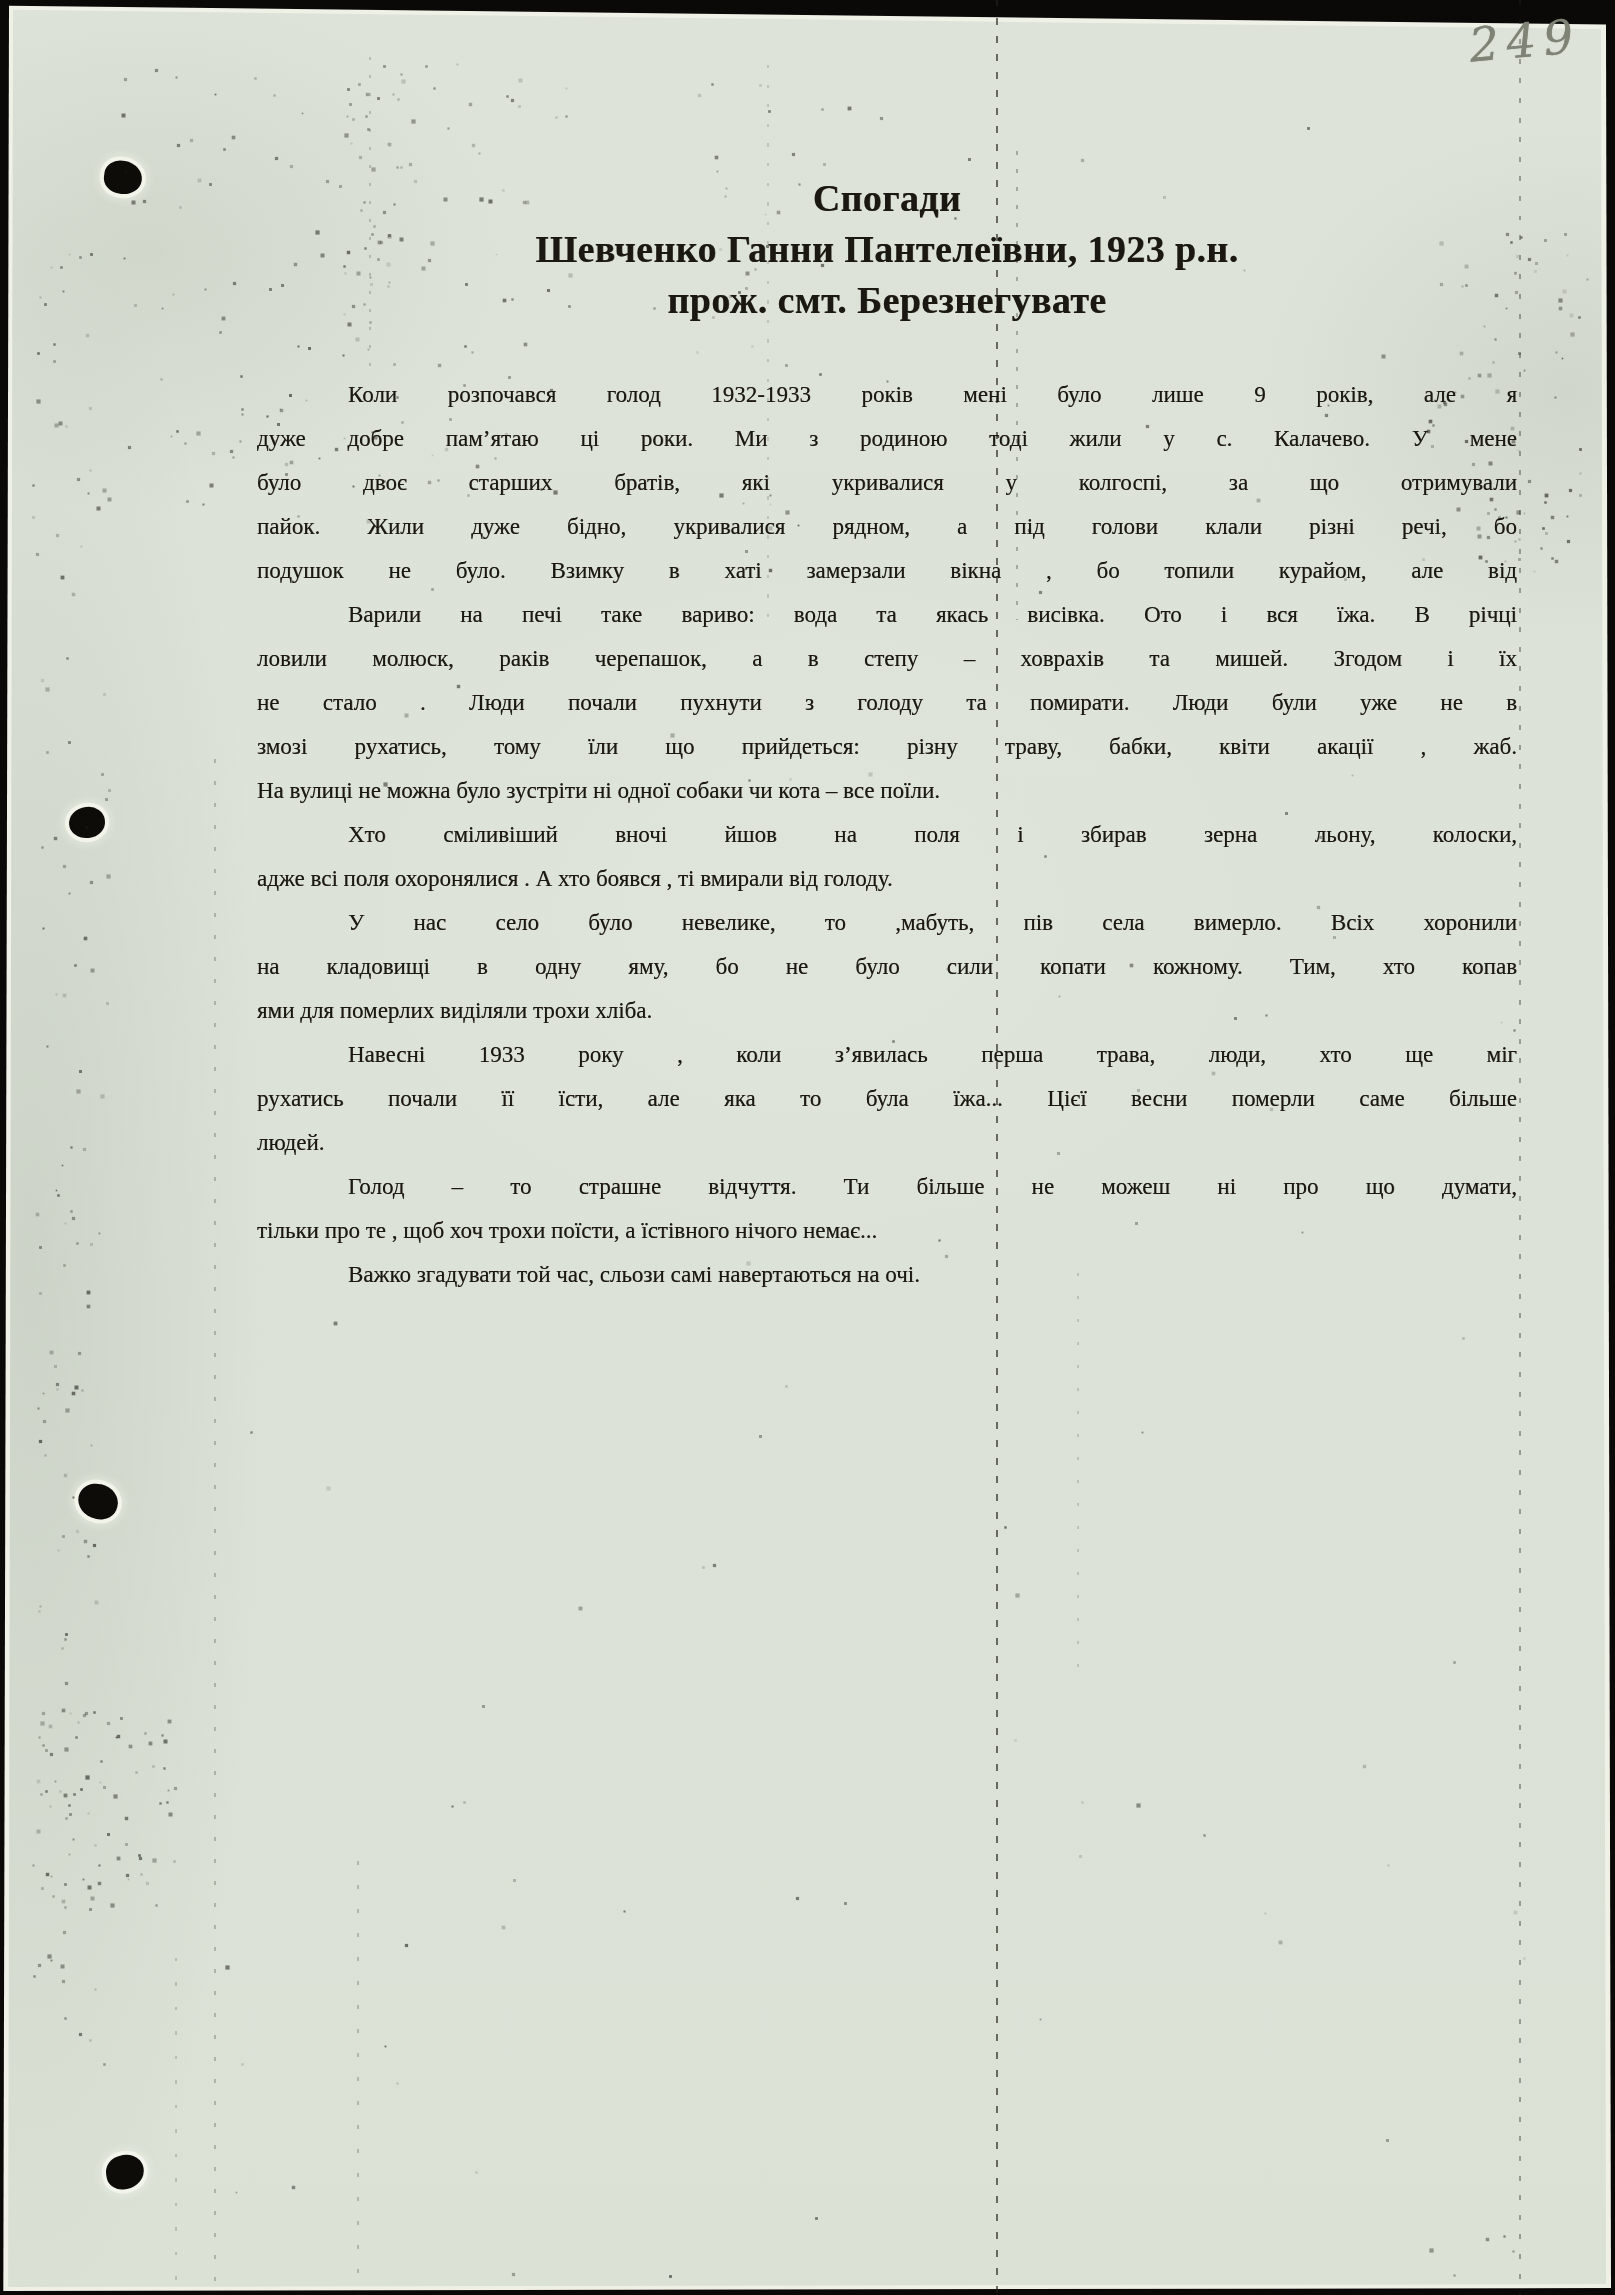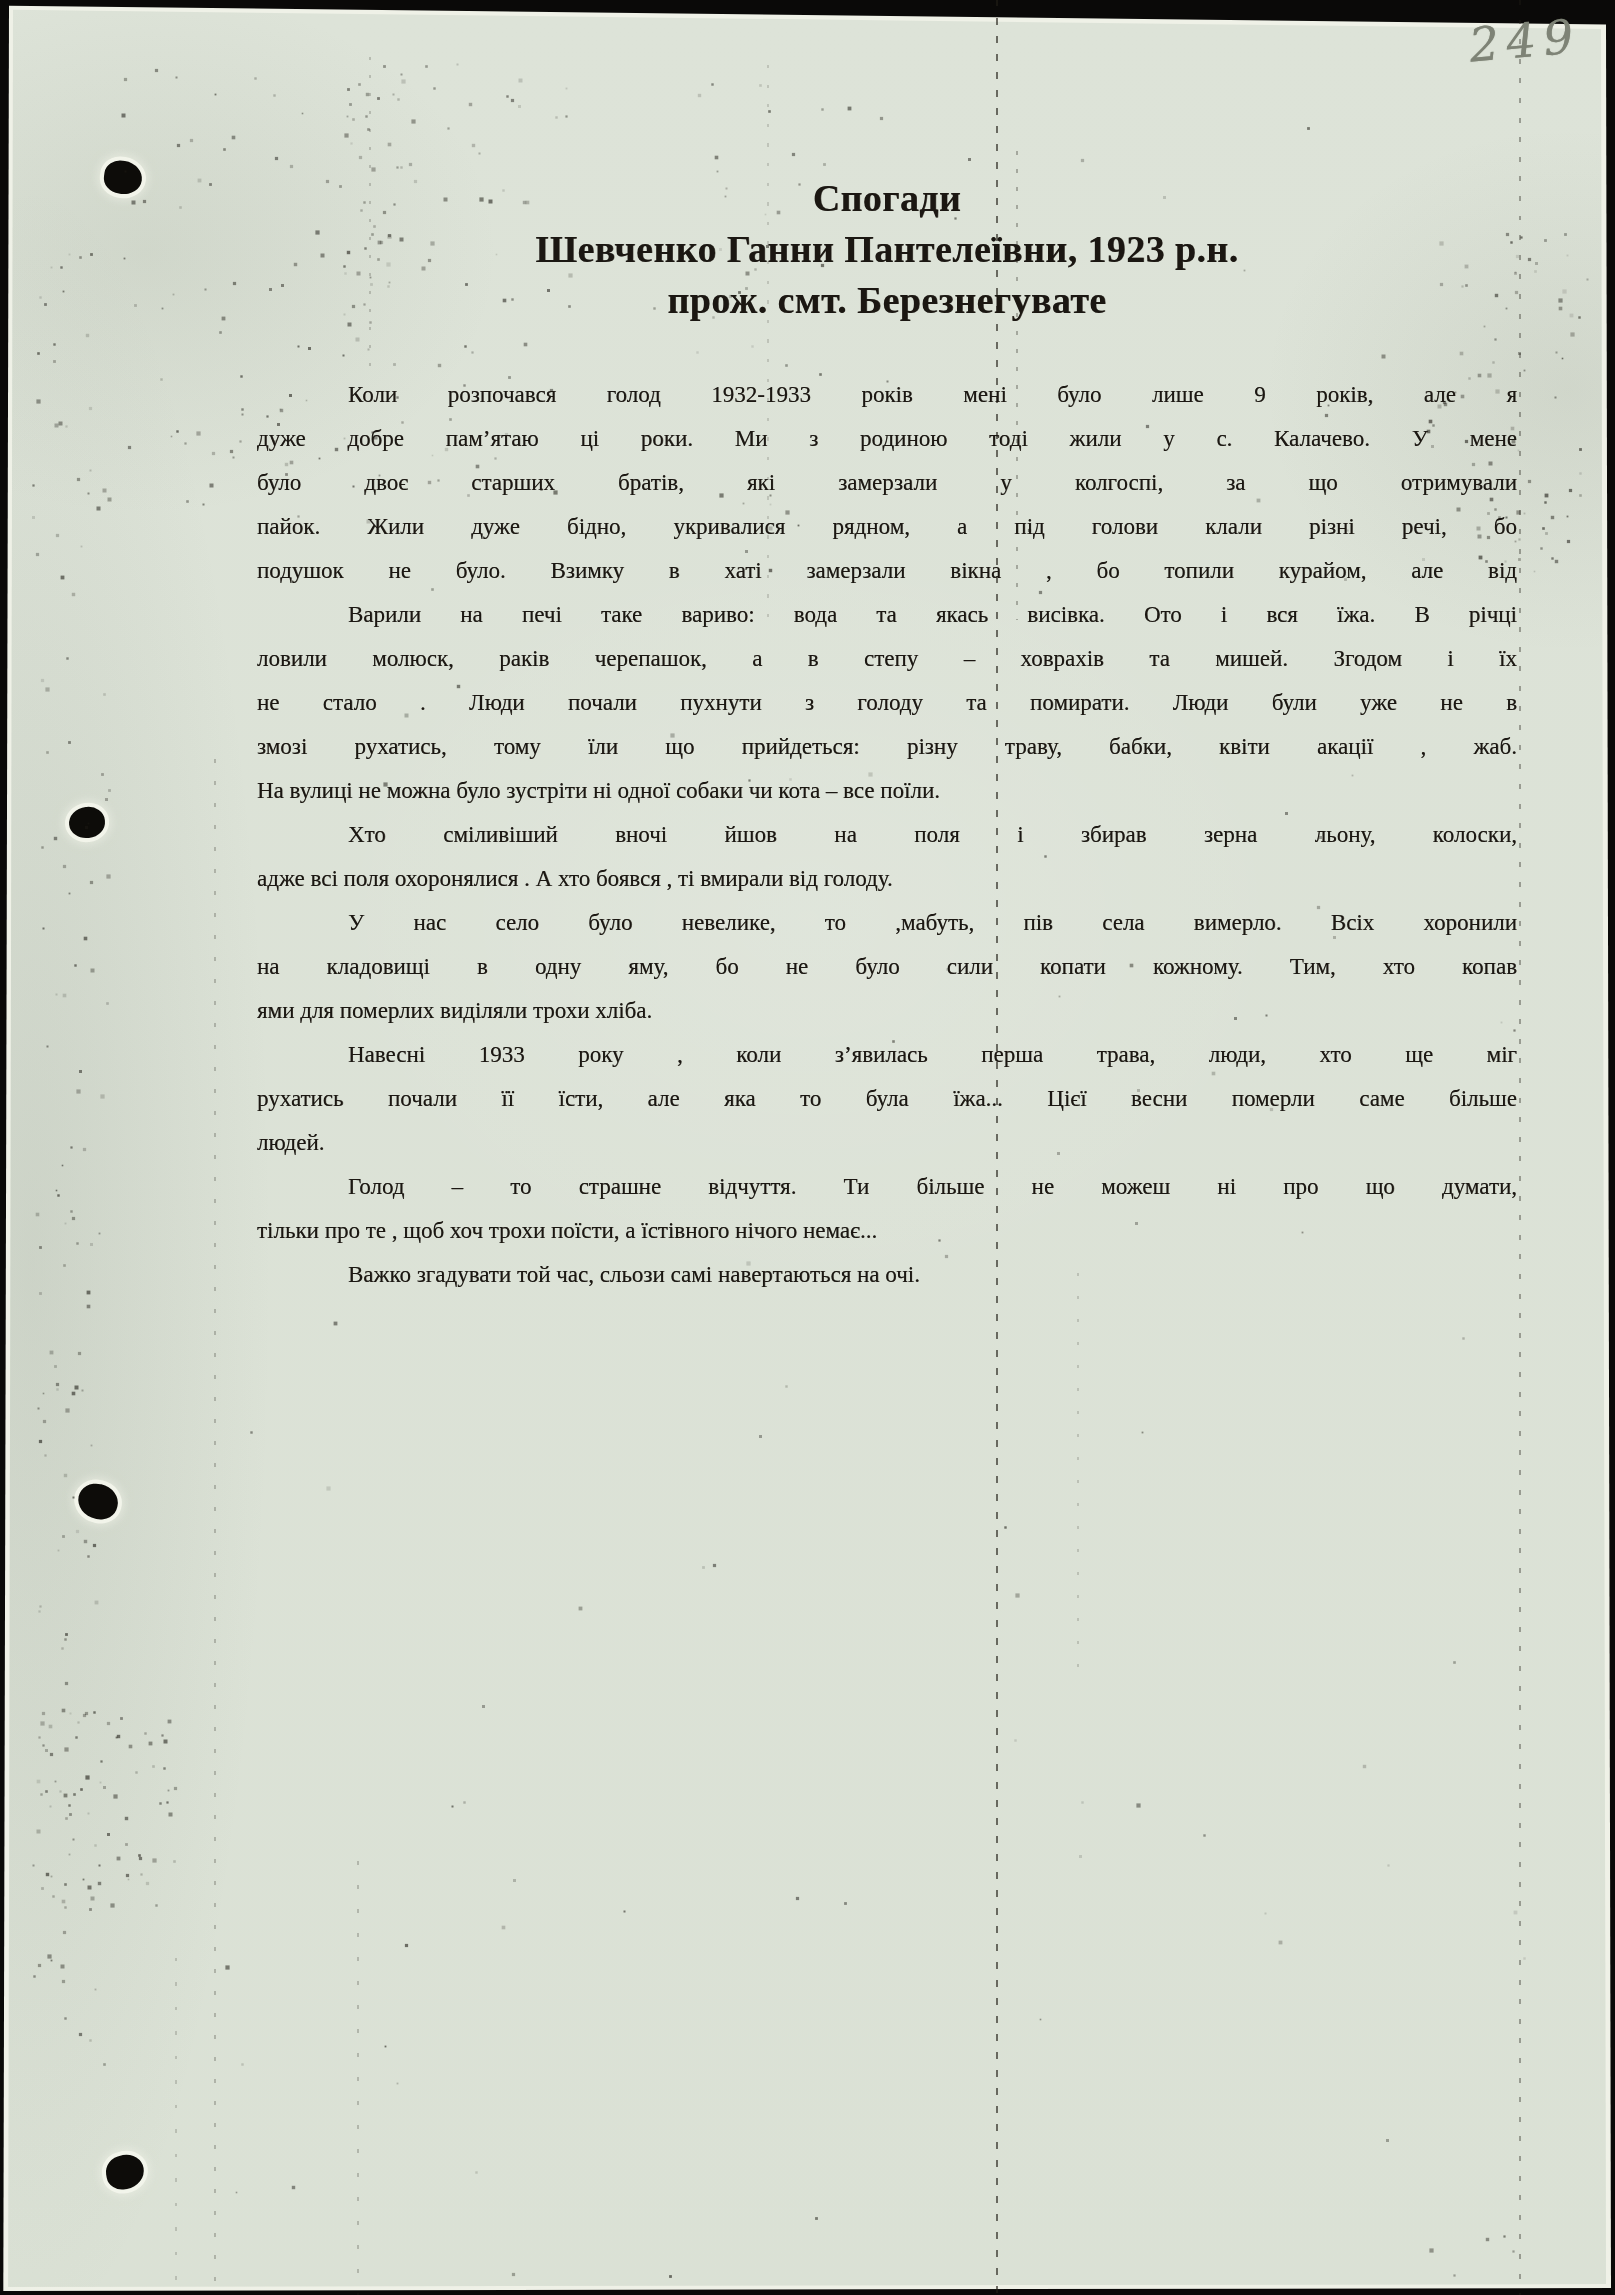--- a/index.html
+++ b/index.html
@@ -70,21 +70,21 @@
     <div class="text-block">
       <div>
         <div class="title-line">Спогади</div>
         <div class="title-line">Шевченко Ганни Пантелеївни, 1923 р.н.</div>
         <div class="title-line">прож. смт. Березнегувате</div>
       </div>
       <div class="body-text" id="memoir-body">
           <div>
             <div class="tline first">Коли розпочався голод 1932-1933 років мені було лише 9 років, але я</div>
             <div class="tline">дуже добре пам’ятаю ці роки. Ми з родиною тоді жили у с. Калачево. У мене</div>
-            <div class="tline">було двоє старших братів, які замерзали у колгоспі, за що отримували</div>
+            <div class="tline">було двоє старших братів, які укривалися у колгоспі, за що отримували</div>
             <div class="tline">пайок. Жили дуже бідно, укривалися рядном, а під голови клали різні речі, бо</div>
             <div class="tline">подушок не було. Взимку в хаті замерзали вікна , бо топили курайом, але від</div>
           </div>
           <div>
             <div class="tline first">Варили на печі таке вариво: вода та якась висівка. Ото і вся їжа. В річці</div>
             <div class="tline">ловили молюск, раків черепашок, а в степу – ховрахів та мишей. Згодом і їх</div>
             <div class="tline">не стало . Люди почали пухнути з голоду та помирати. Люди були уже не в</div>
             <div class="tline">змозі рухатись, тому їли що прийдеться: різну траву, бабки, квіти акації , жаб.</div>
             <div class="tline last">На вулиці не можна було зустріти ні одної собаки чи кота – все поїли.</div>
           </div>

